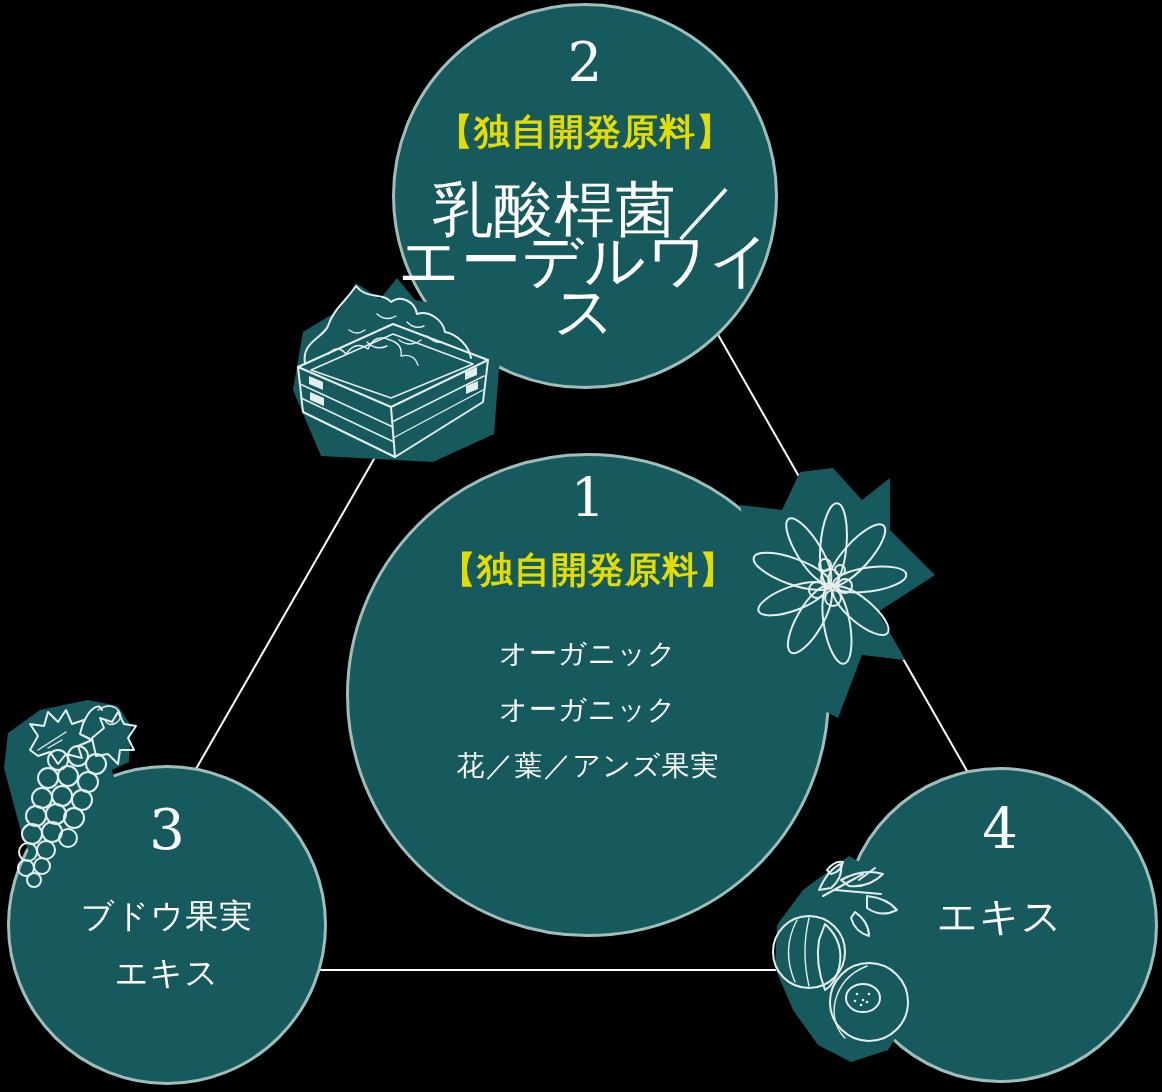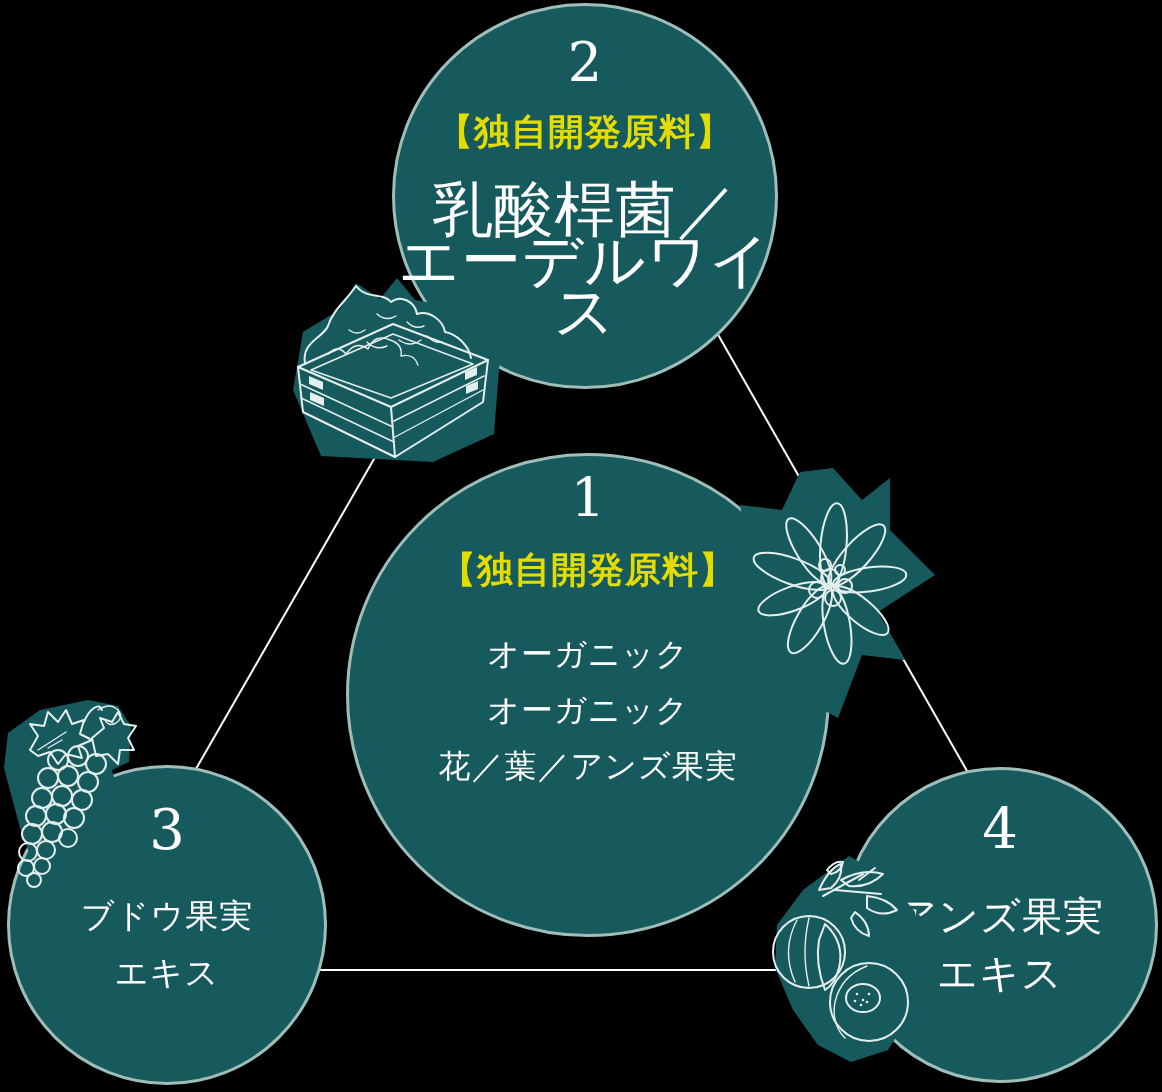--- a/index.html
+++ b/index.html
@@ -23,21 +23,21 @@
   .c2 .num{margin-top:30px;}
   .c3 .num{margin-top:34px;font-size:56px;}
   .c4 .num{margin-top:31px;font-size:56px;}
   .label{
     font-family:"DejaVu Sans","Liberation Sans",sans-serif;
     font-weight:700;color:#e3dc00;font-size:36px;line-height:44px;letter-spacing:1px;
   }
   .c1 .label{margin-top:22px;}
   .c2 .label{margin-top:20px;}
   .body{letter-spacing:1px;}
-  .c1 .body{margin-top:34px;font-size:32px;line-height:56px;}
+  .c1 .body{margin-top:34px;font-size:28px;line-height:56px;}
   .c2 .body{margin-top:30px;font-size:60px;line-height:51px;}
   .c3 .body{margin-top:29px;font-size:33px;line-height:57px;}
   .c4 .body{margin-top:31px;font-size:40px;line-height:57px;}
   .ill{position:absolute;z-index:3;}
   .ill .blob{fill:#175a5e;stroke:none;}
   .ill .art{stroke:#e3efec;stroke-width:2;fill:none;stroke-linecap:round;stroke-linejoin:round;}
   .ill .art-fine{stroke:#e3efec;stroke-width:1.4;fill:none;stroke-linecap:round;}
   .ill .mark{fill:#e3efec;stroke:none;}
   .conn{stroke:#ffffff;stroke-width:2;}
 </style>
@@ -75,21 +75,20 @@
     <div class="num">3</div>
     <div class="body">
       <div>ブドウ果実</div>
       <div>エキス</div>
     </div>
   </div>
 
   <div class="circle c4">
     <div class="num">4</div>
     <div class="body">
-      <div>アンズ果実</div>
       <div>エキス</div>
     </div>
   </div>
 
   <svg class="ill" style="left:283px;top:272px;" width="225" height="192" viewBox="0 0 225 192">
     <polygon class="blob" points="73,11 97,27 114,6 132,28 166,34 218,72 211,162 150,190 38,184 10,118 20,60 56,38"></polygon>
     <g class="art">
       <path d="M22,92 C18,70 40,66 45,54 C50,38 62,30 73,14 C84,28 100,20 108,30 C118,22 132,30 134,42 C146,38 160,48 162,60 C174,62 186,74 188,86"></path>
       <path class="art-fine" d="M45,82 q10,-10 18,0 q10,-14 22,-5 q7,-16 22,-9 q13,4 11,16 q13,-3 17,9"></path>
       <path class="art-fine" d="M66,58 q8,6 16,0 M94,42 q9,8 19,2 M124,50 q8,8 17,4 M84,70 q9,9 20,4 M116,68 q11,8 22,0 M144,64 q8,8 15,6"></path>

